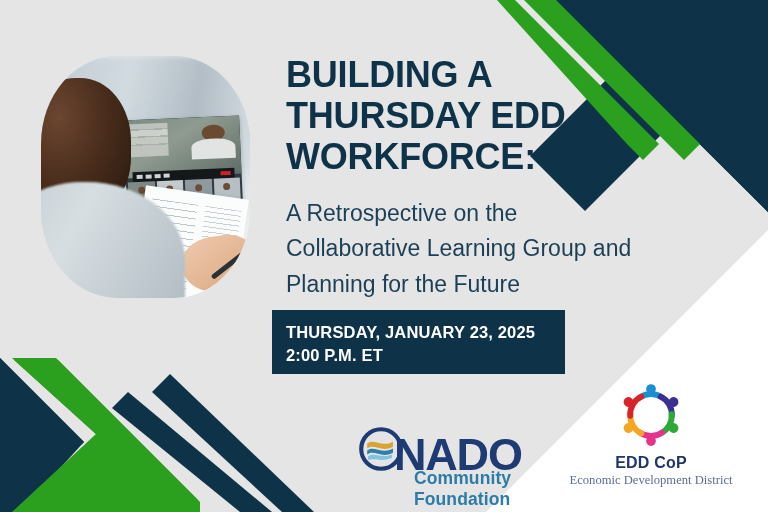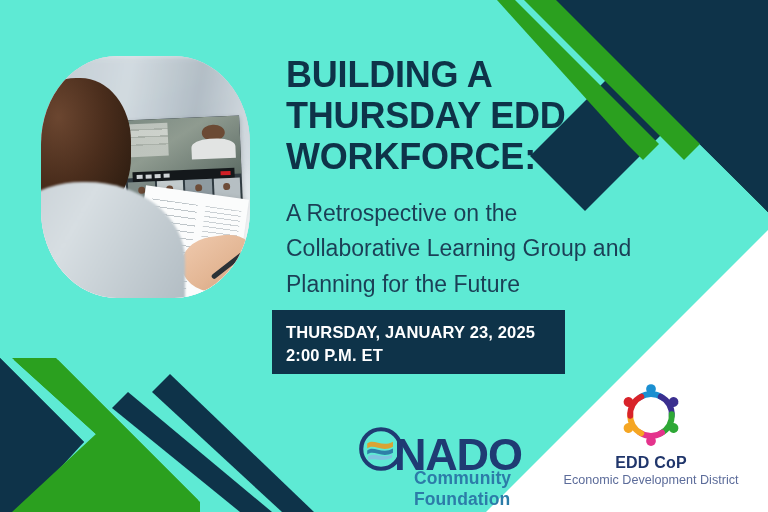--- a/index.html
+++ b/index.html
@@ -8,21 +8,21 @@
     background: #ffffff;
   }
   body {
     font-family: "Liberation Sans", sans-serif;
   }
 
   #flyer {
     position: relative;
     width: 768px;
     height: 512px;
-    background: #5eead4;
+    background: #e5e5e5;
     overflow: hidden;
   }
 
   
   .deco-layer {
     position: absolute;
     inset: 0;
     pointer-events: none;
   }
 
@@ -326,20 +326,21 @@
     font-weight: 700;
     color: #20366B;
     letter-spacing: .2px;
   }
   .edd-desc {
     margin-top: 1px;
     font-size: 12.6px;
     font-weight: 400;
     color: #5C6C9A;
     line-height: 1.25;
+    font-family: Liberation Serif, serif;
   }
 </style>
 </head>
 <body>
 
 <div id="flyer">
 
   <svg class="deco-layer" viewBox="0 0 768 512" width="768" height="512" preserveAspectRatio="none">
 
     <polygon points="768,0 768,212 662,106" fill="#2BA01F"></polygon>

